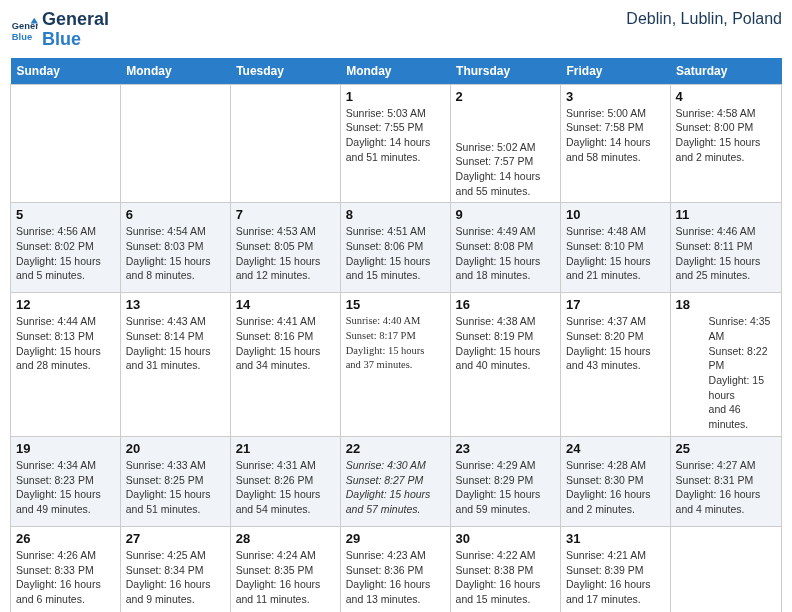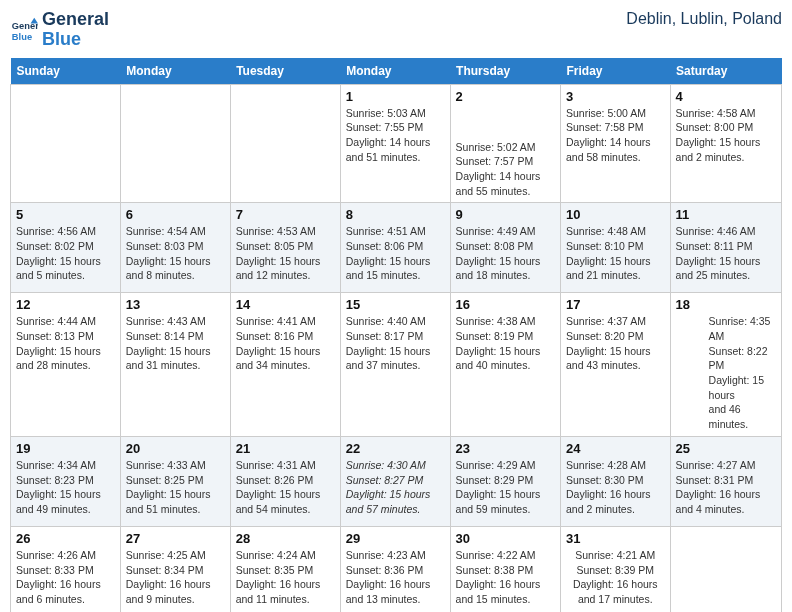--- a/index.html
+++ b/index.html
@@ -227,21 +227,21 @@
         </td>
         <td>
           <span class="day-num">14</span>
           <div class="day-info" style="white-space: pre-line;">Sunrise: 4:41 AM
 Sunset: 8:16 PM
 Daylight: 15 hours
 and 34 minutes.</div>
         </td>
         <td>
           <span class="day-num">15</span>
-          <div class="day-info" style="white-space: pre-line;">Sunrise: 4:40 AM
+          <div class="day-info" style="white-space: pre-line; font-family: Liberation Serif, serif;">Sunrise: 4:40 AM
 Sunset: 8:17 PM
 Daylight: 15 hours
 and 37 minutes.</div>
         </td>
         <td>
           <span class="day-num">16</span>
           <div class="day-info" style="white-space: pre-line;">Sunrise: 4:38 AM
 Sunset: 8:19 PM
 Daylight: 15 hours
 and 40 minutes.</div>
@@ -343,21 +343,21 @@
         </td>
         <td>
           <span class="day-num">30</span>
           <div class="day-info" style="white-space: pre-line;">Sunrise: 4:22 AM
 Sunset: 8:38 PM
 Daylight: 16 hours
 and 15 minutes.</div>
         </td>
         <td>
           <span class="day-num">31</span>
-          <div class="day-info" style="white-space: pre-line; text-align: center;">Sunrise: 4:21 AM
+          <div class="day-info" style="white-space: pre-line;">Sunrise: 4:21 AM
 Sunset: 8:39 PM
 Daylight: 16 hours
 and 17 minutes.</div>
         </td>
         <td class="empty-cell"></td>
       </tr>
     </tbody>
 </table>
 
 </body></html>

